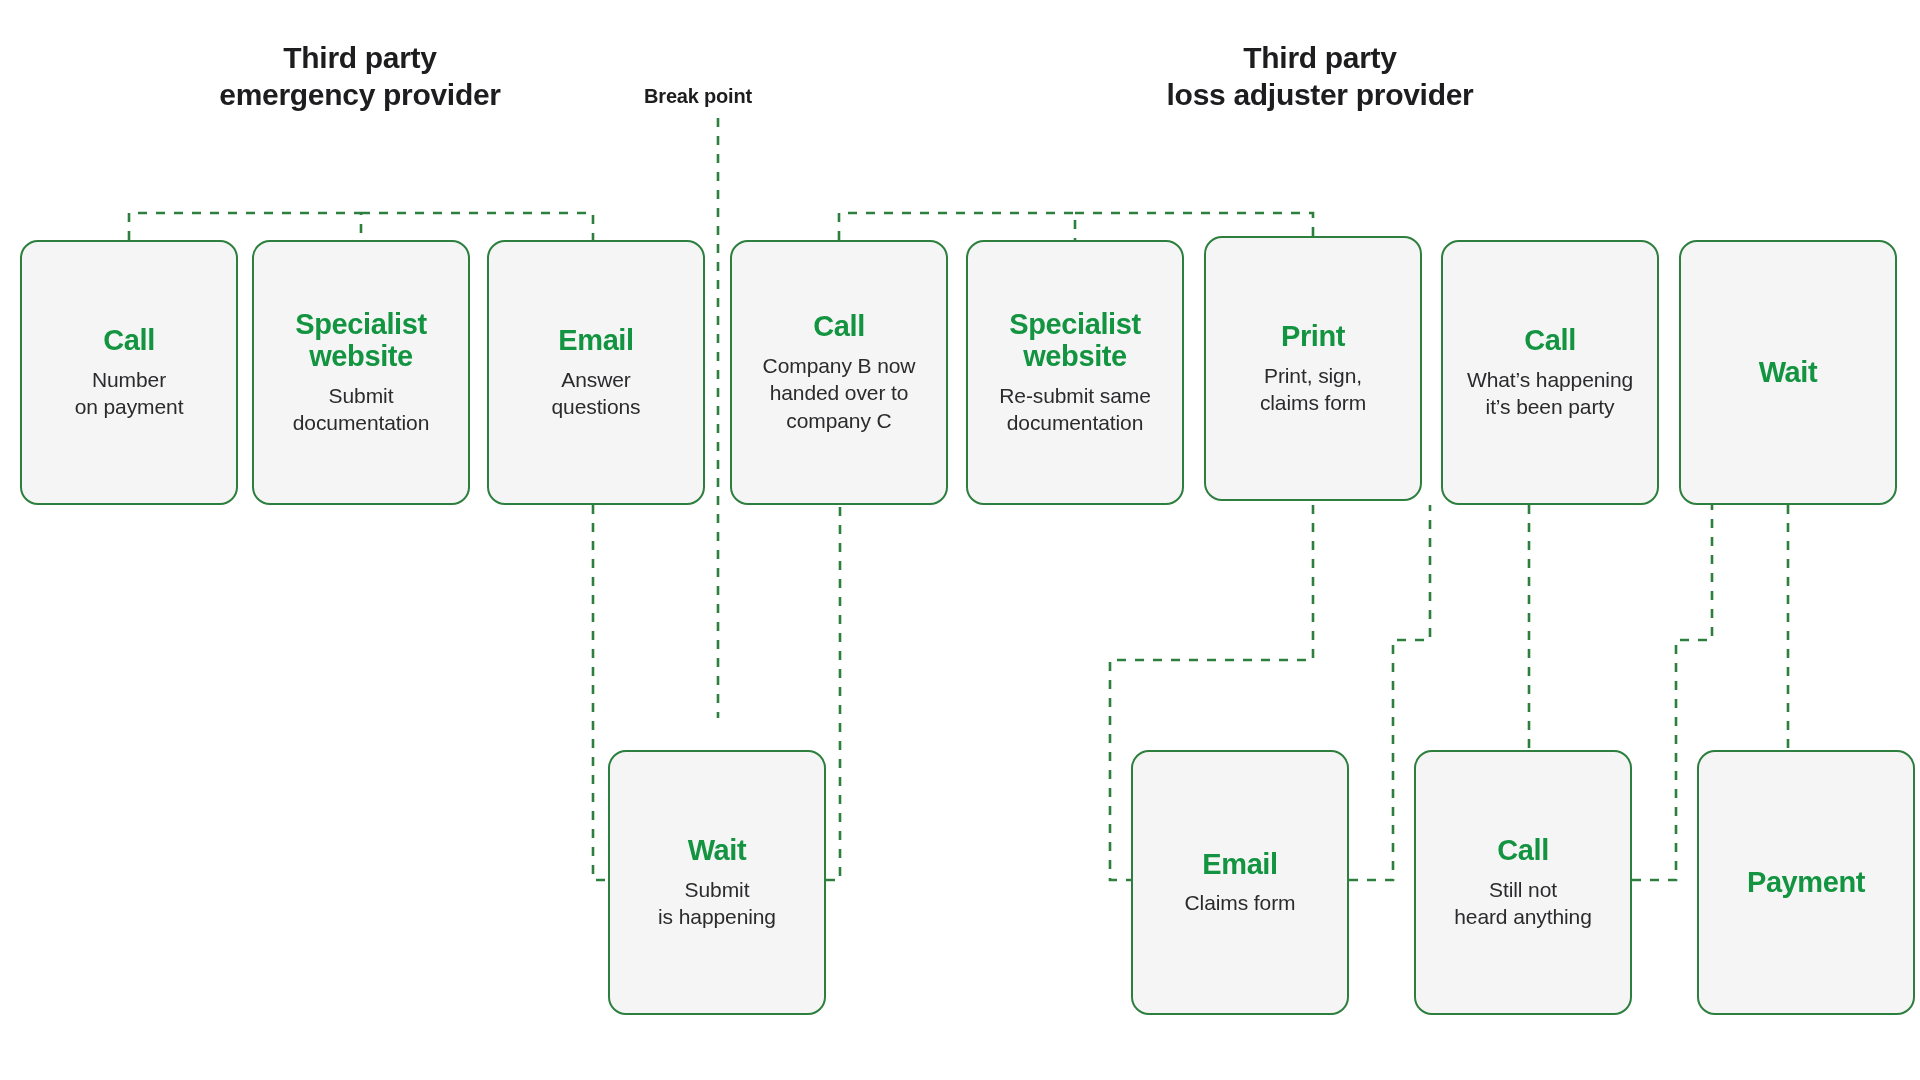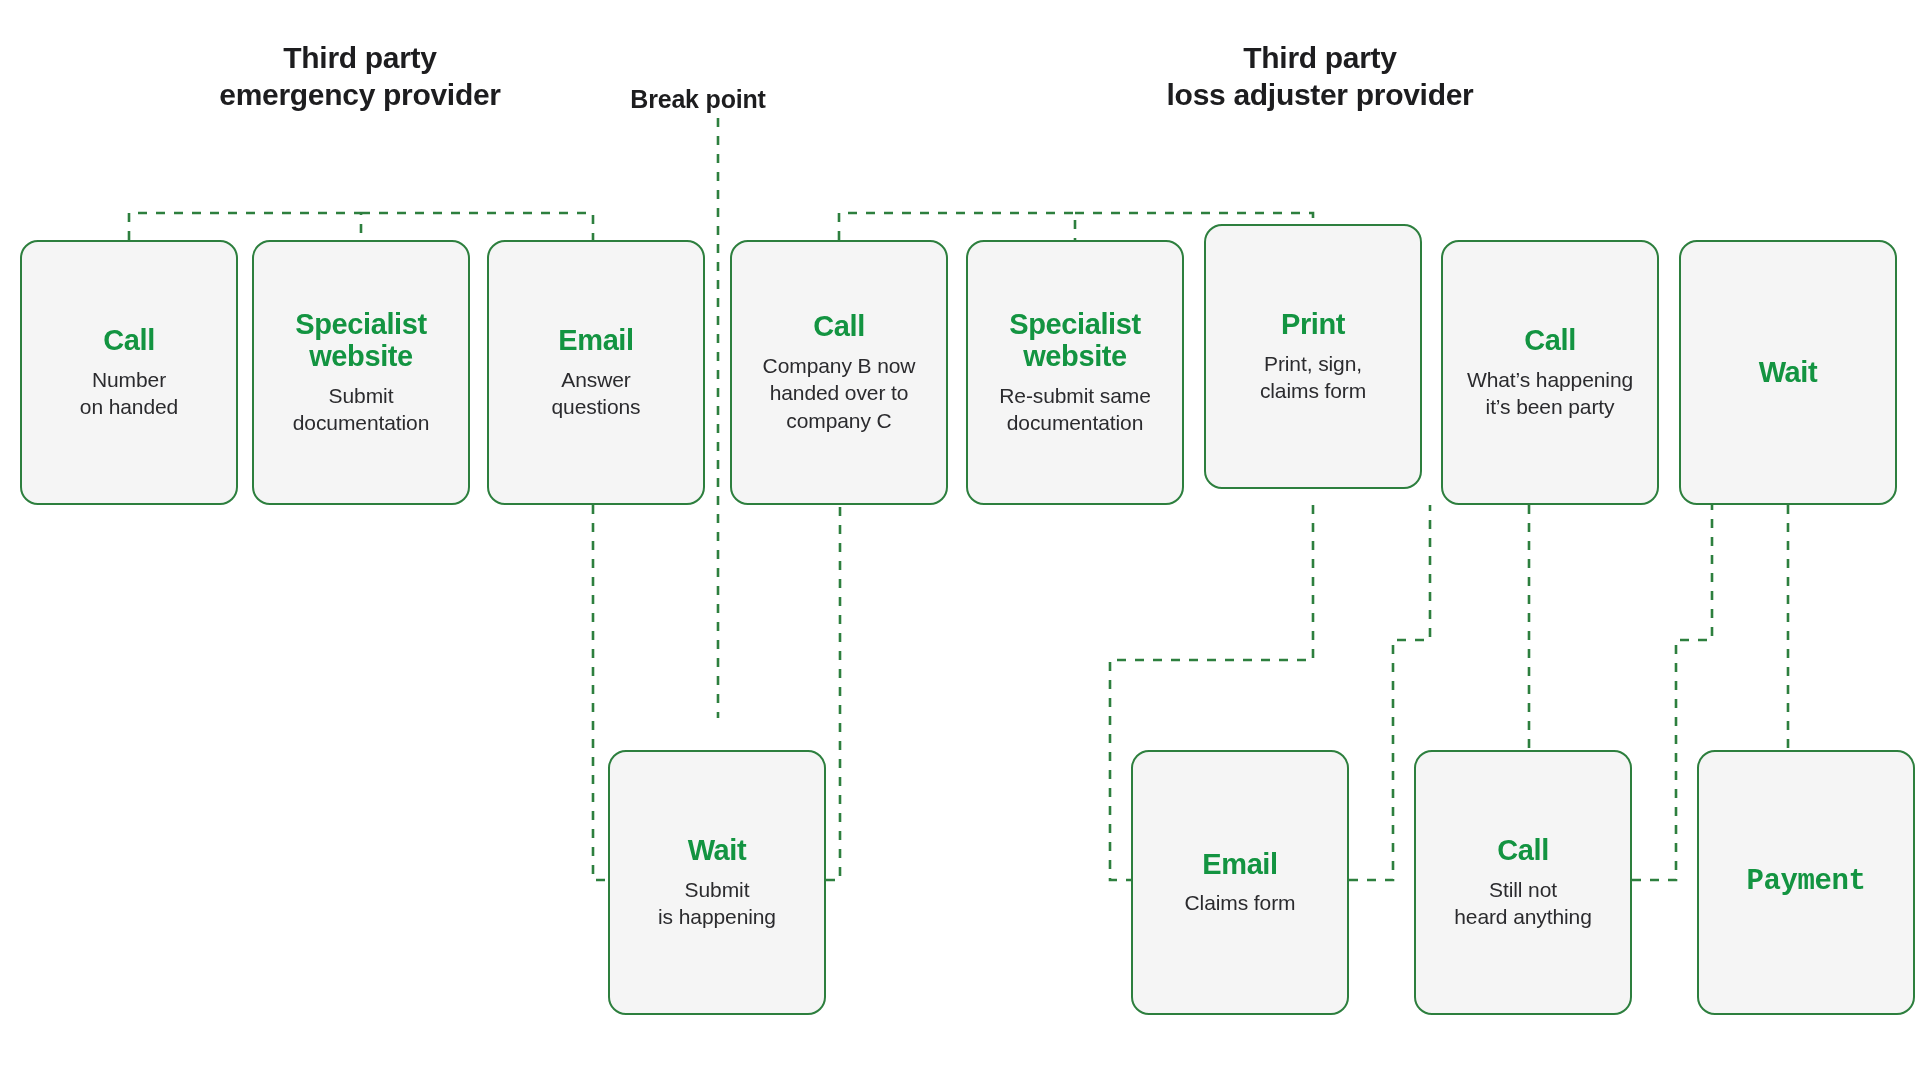--- a/index.html
+++ b/index.html
@@ -44,21 +44,21 @@
     top: 40px;
     width: 480px;
     font-size: 30px;
   }
   #breakpoint-label {
     position: absolute;
     left: 608px;
     top: 85px;
     width: 180px;
     text-align: center;
-    font-size: 25px;
+    font-size: 20px;
     font-weight: bold;
     color: #1d1d1f;
     letter-spacing: -0.2px;
   }
 
   
   .card {
     position: absolute;
     box-sizing: border-box;
     background: #f5f5f5;
@@ -83,21 +83,21 @@
   }
   .card .card-desc {
     color: #2b2b2e;
     font-size: 21px;
     line-height: 1.32;
     text-align: center;
     white-space: pre-line;
     margin-top: 9px;
     letter-spacing: -0.1px;
   }
-  .card.no-desc .card-title { margin: 16px; font-family: Liberation Mono, monospace; }
+  .card.no-desc .card-title { margin: 16px; }
 
   
   #connectors {
     position: absolute;
     left: 0; top: 0;
     width: 1920px;
     height: 1080px;
     z-index: 1;
     pointer-events: none;
   }
@@ -136,21 +136,21 @@
 
       <path d="M 1632 880 L 1676 880 L 1676 640 L 1712 640 L 1712 505"></path>
 
       <path d="M 1788 505 L 1788 880 L 1697 880"></path>
     </g>
   </svg>
 
   <div class="card" style="left:20px; top:240px; width:218px; height:265px;">
     <div class="card-title">Call</div>
     <div class="card-desc">Number
-on handed</div>
+on payment</div>
   </div>
 
   <div class="card" style="left:252px; top:240px; width:218px; height:265px;">
     <div class="card-title">Specialist
 website</div>
     <div class="card-desc">Submit
 documentation</div>
   </div>
 
   <div class="card" style="left:487px; top:240px; width:218px; height:265px;">
@@ -166,21 +166,21 @@
 company C</div>
   </div>
 
   <div class="card" style="left:966px; top:240px; width:218px; height:265px;">
     <div class="card-title">Specialist
 website</div>
     <div class="card-desc">Re-submit same
 documentation</div>
   </div>
 
-  <div class="card" style="left:1204px; top:224px; width:218px; height:265px;">
+  <div class="card" style="left:1204px; top:236px; width:218px; height:265px;">
     <div class="card-title">Print</div>
     <div class="card-desc">Print, sign,
 claims form</div>
   </div>
 
   <div class="card" style="left:1441px; top:240px; width:218px; height:265px;">
     <div class="card-title">Call</div>
     <div class="card-desc">What’s happening
 it’s been party</div>
   </div>

